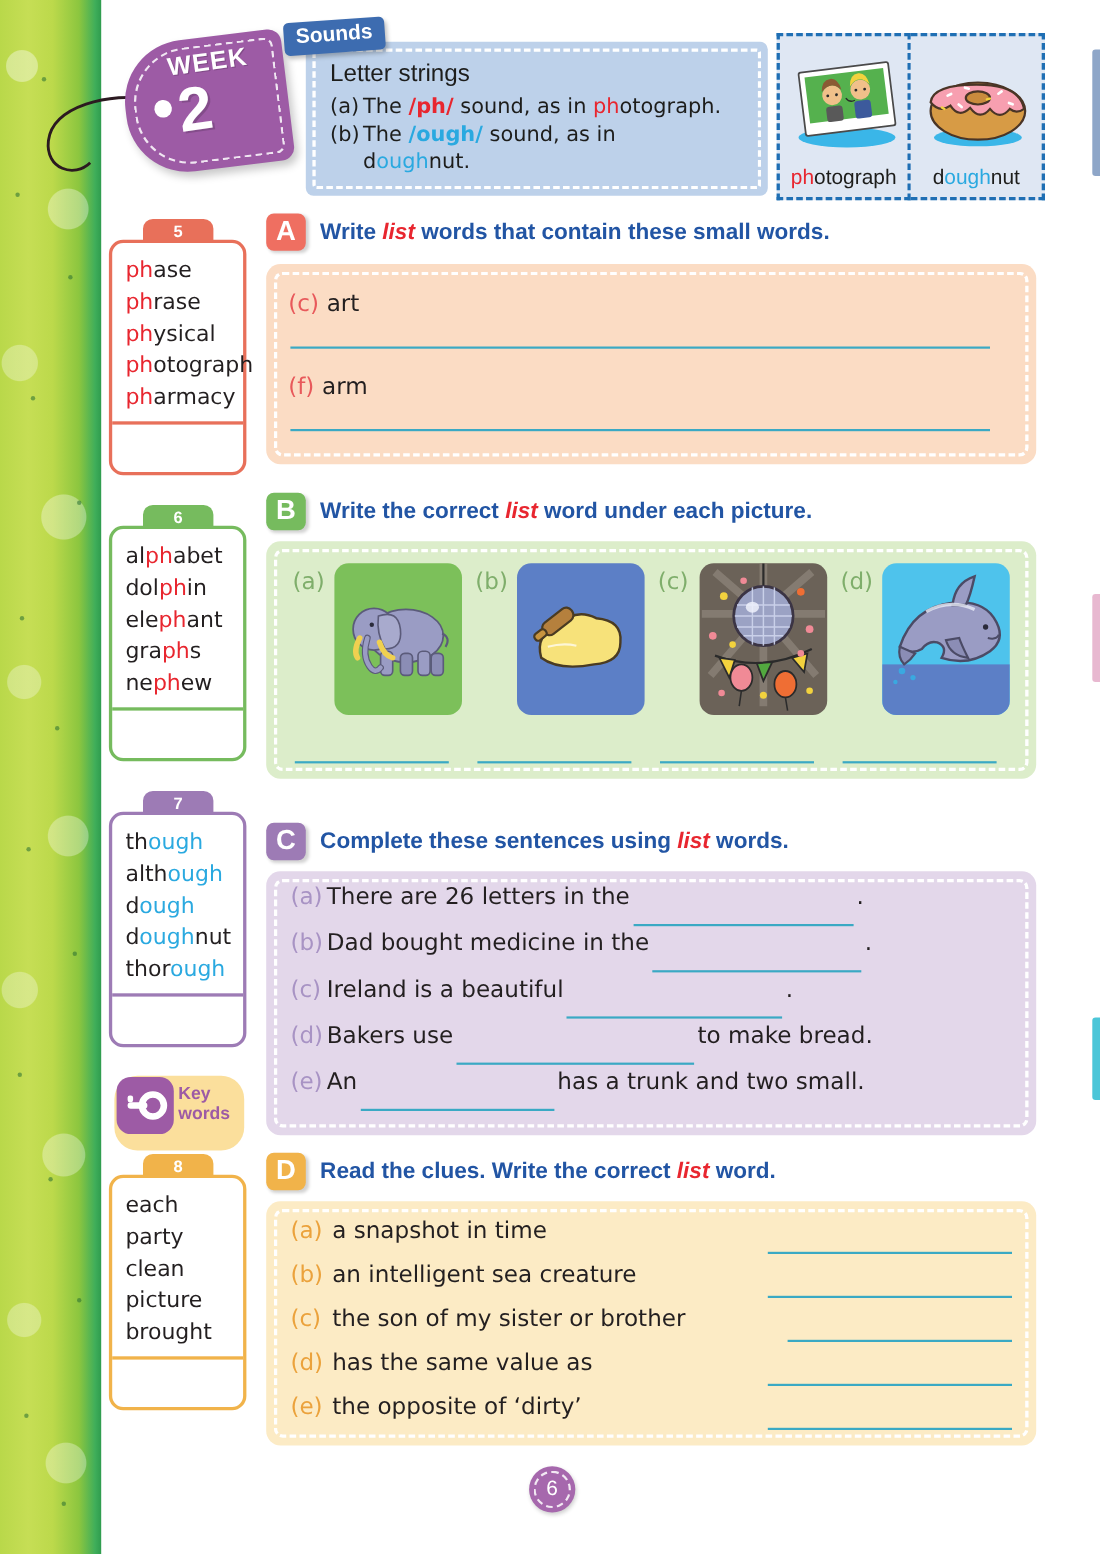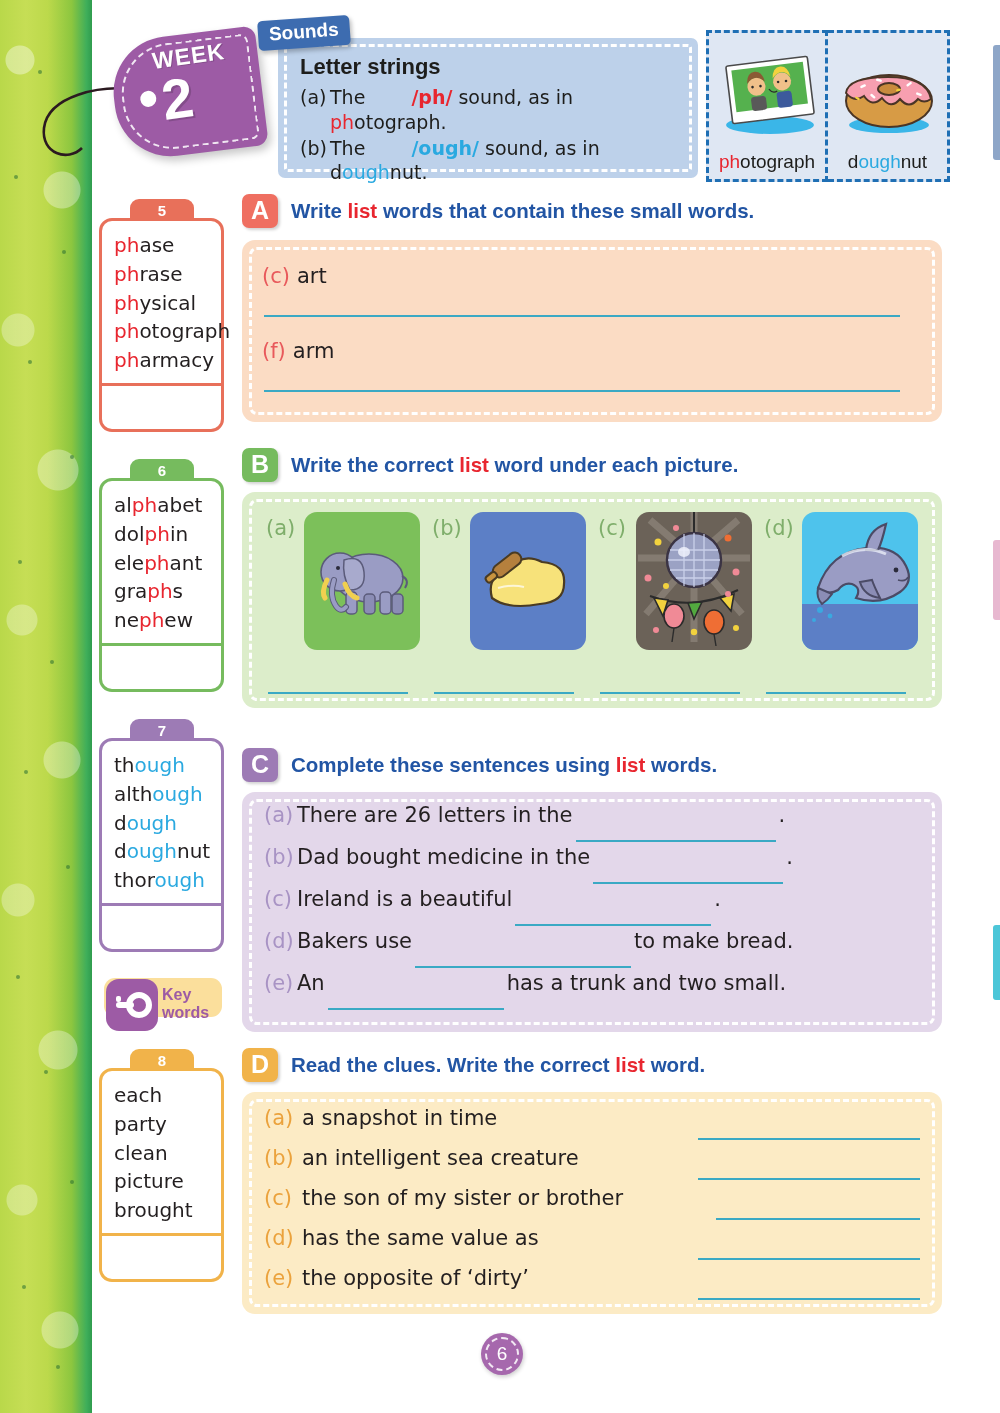--- a/index.html
+++ b/index.html
@@ -90,26 +90,26 @@
   .header-box {
     position:absolute; left:278px; top:38px; width:420px; height:140px;
     background:#bdd1ea; border-radius:7px;
   }
   .header-box::before {
     content:""; position:absolute; left:6px; top:6px; right:6px; bottom:6px;
     border:3px dashed #ffffff; border-radius:4px;
   }
   .header-inner { position:absolute; left:22px; top:16px; right:18px; }
   .hb-title {
-    font-size:22px; font-weight:bold; color:#1d1d1b; margin-bottom:5px;
+    font-size:22px; font-weight:normal; color:#1d1d1b; margin-bottom:5px;
     font-family:"Liberation Sans", sans-serif;
   }
   .hb-line { font-size:19px; color:#1d1d1b; line-height:1.33; display:flex; }
   .hb-lab { width:30px; flex:none; }
-  .hb-line b { color:#e8262f;margin-left:40px; }
+  .hb-line b { color:#e8262f; }
   .hb-line b.blue { color:#2aa9e0; }
   .ph { color:#e8262f; }
   .ough { color:#2aa9e0; }
   .hb-cont { margin-left:30px; font-size:19px; color:#1d1d1b; }
 
   
   .ex-wrap { position:absolute; left:706px; top:30px; display:flex; }
   .ex-card {
     width:122px; height:152px; background:#dfe7f3;
     border:3px dashed #1f6fb4; position:relative;
@@ -135,22 +135,22 @@
   }
   .wl-words { padding:10px 0 8px 12px; }
   .wl-words div {
     font-size:20px; line-height:1.44; color:#231f20;
     font-family:"DejaVu Sans", sans-serif;
   }
   .wl-blank { border-top:3px solid; height:46px; }
 
   
   .keywords {
-    position:absolute; left:104px; top:978px; width:118px; height:39px;
-    background:#fbdf9c; border-radius:11px;
+    position:absolute; left:104px; top:978px; width:118px; height:68px;
+    background:#fbdf9c; border-radius:21px;
   }
   .kw-icon {
     position:absolute; left:2px; top:1px; width:52px; height:52px;
     background:#9d5ba5; border-radius:13px;
   }
   .kw-text {
     position:absolute; left:58px; top:8px; color:#9d5ba5;
     font-weight:bold; font-size:16px; line-height:1.13;
     font-family:"Liberation Sans", sans-serif;
   }
@@ -160,21 +160,21 @@
   .ex-badge {
     width:36px; height:34px; border-radius:7px; color:#fff;
     font-weight:bold; font-size:25px; text-align:center; line-height:33px;
     margin-right:13px; box-shadow:2px 2px 3px rgba(0,0,0,.18);
     font-family:"Liberation Sans", sans-serif;
   }
   .ex-title {
     font-size:20.5px; font-weight:bold; color:#2255a4;
     font-family:"Liberation Sans", sans-serif;
   }
-  .ex-title .red { color:#e8262f; }
+  .ex-title .red { color:#e8262f;font-style:italic; }
 
   
   .panel { position:absolute; border-radius:13px; }
   .panel::before {
     content:""; position:absolute; left:7px; top:7px; right:7px; bottom:7px;
     border:3px dashed #ffffff; border-radius:8px; pointer-events:none;
   }
 
   
   .a-grid { position:absolute; left:20px; top:16px; right:20px; bottom:16px; display:flex; }

